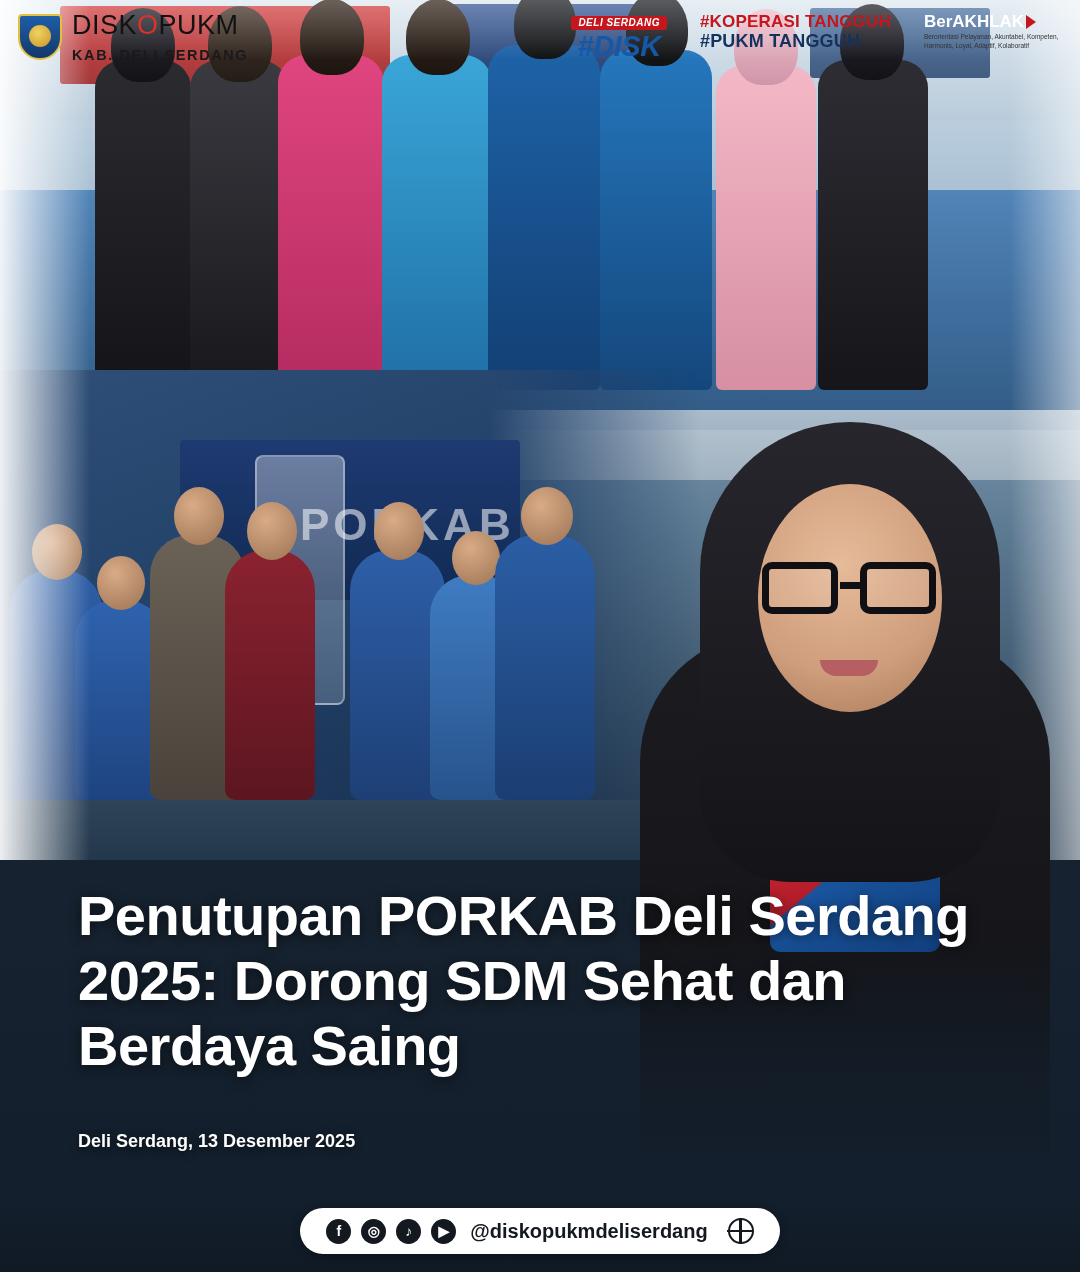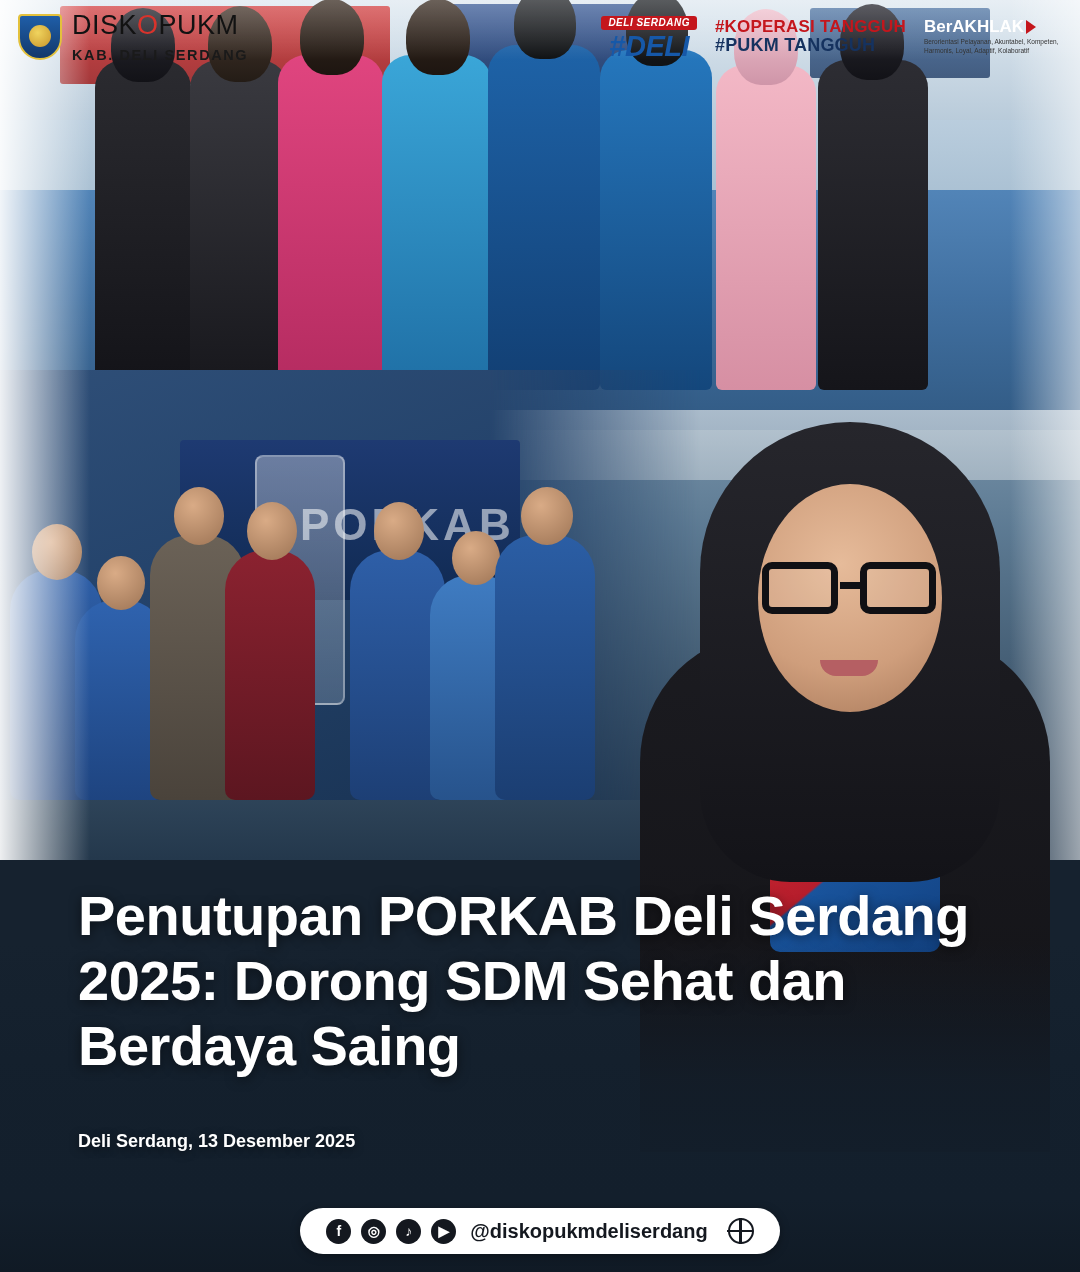--- a/index.html
+++ b/index.html
@@ -199,21 +199,21 @@
     font-size: 27px; font-weight: normal; color: #121212; letter-spacing: .5px;
   }
   .brand-main .o {
     display: inline-block; color: #d8332c;
   }
   .brand-sub {
     font-size: 14.5px; font-weight: bold; color: #1a1a1a; letter-spacing: 1.6px;
     margin-top: 9px;
   }
   .header-right {
-    margin-left: auto; display: flex; align-items: center; gap: 18px;
+    margin-left: auto; display: flex; gap: 33px;
   }
   .tag-sehat { text-align: center; line-height: 1; }
   .tag-sehat .small {
     display: inline-block; background: #c4161c; color: #fff;
     font-size: 10px; font-weight: bold; padding: 2px 7px; border-radius: 3px;
     font-style: italic; letter-spacing: .5px;
   }
   .tag-sehat .big {
     font-size: 29px; font-weight: bold; font-style: italic; color: #1658a8;
     letter-spacing: -.5px; margin-top: 2px;
@@ -375,21 +375,21 @@
       <div class="crest"></div>
       <div class="brand-text">
         <div class="brand-main"><span>DISK</span><span class="o">O</span><span>PUKM</span></div>
         <div class="brand-sub">KAB. DELI SERDANG</div>
       </div>
     </div>
 
     <div class="header-right">
       <div class="tag-sehat">
         <span class="small">DELI SERDANG</span>
-        <div class="big">#DELI</div>
+        <div class="big">#DISK</div>
       </div>
 
       <div class="tag-koperasi">
         <div class="l1">#KOPERASI TANGGUH</div>
         <div class="l2">#PUKM TANGGUH</div>
       </div>
 
       <div class="tag-berakhlak">
         <div class="ba"><span>BerAKHLAK</span><span class="arrow"></span></div>
         <div class="sublines">Berorientasi Pelayanan, Akuntabel, Kompeten, Harmonis, Loyal, Adaptif, Kolaboratif</div>

